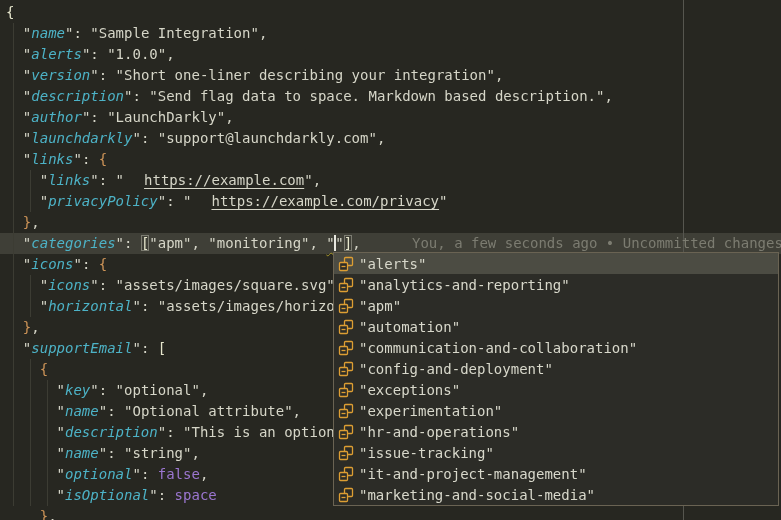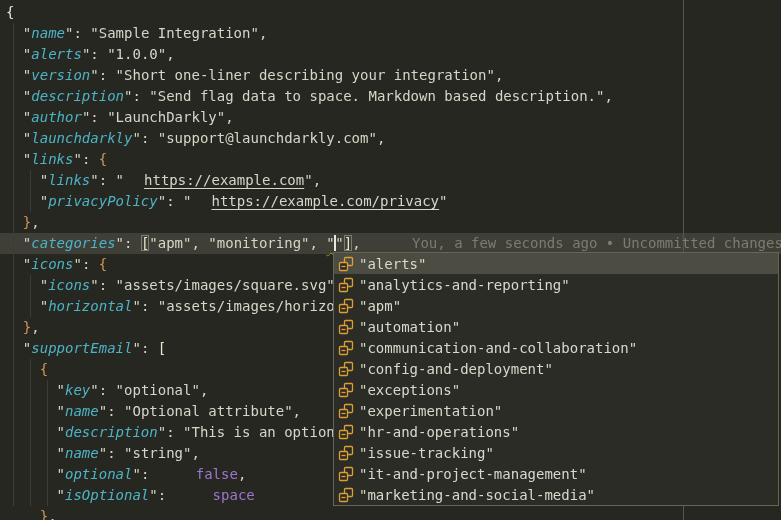--- a/index.html
+++ b/index.html
@@ -15,21 +15,21 @@
   
   .guide{position:absolute;width:1px;background:#3c3c33;z-index:1;}
   
   .code{position:absolute;left:0;top:2px;width:781px;z-index:2;}
   .line{height:21px;line-height:21px;font-size:14px;white-space:pre;padding-left:6px;color:#d5d5c8;}
   .k{color:#4db3c7;font-style:italic;}
   .s{color:#d6d6c8;}
   .u{text-decoration:underline;text-underline-offset:3px;margin-left:20px;}
   .b1{color:#e6e6cc;}
   .b2{color:#cf9558;}
-  .v{color:#9b76d0;margin-left:38px;}
+  .v{color:#9b76d0;}
   .m{outline:1px solid #7d7d72;outline-offset:-1px;}
   .w{text-decoration-line:underline;text-decoration-style:wavy;text-decoration-color:#a39428;text-decoration-thickness:1px;text-underline-offset:4px;}
   .cursor{display:inline-block;width:1.5px;height:16px;background:#e8e8e0;vertical-align:-3px;margin:0 -0.5px;}
   
   .blame{position:absolute;left:412px;top:233px;height:21px;line-height:21px;font-size:14px;color:#7c7c71;white-space:pre;z-index:2;}
   
   .suggest{position:absolute;left:333px;top:252px;width:446px;background:#2c2c27;border:1px solid #6a6353;z-index:5;box-sizing:border-box;}
   .srow{display:flex;align-items:center;height:21px;padding-left:4px;gap:5px;font-size:14px;color:#d8d8cb;white-space:pre;}
   .srow.selected{background:#4c4c43;}
   .sicon{width:16px;height:16px;flex:0 0 16px;}

